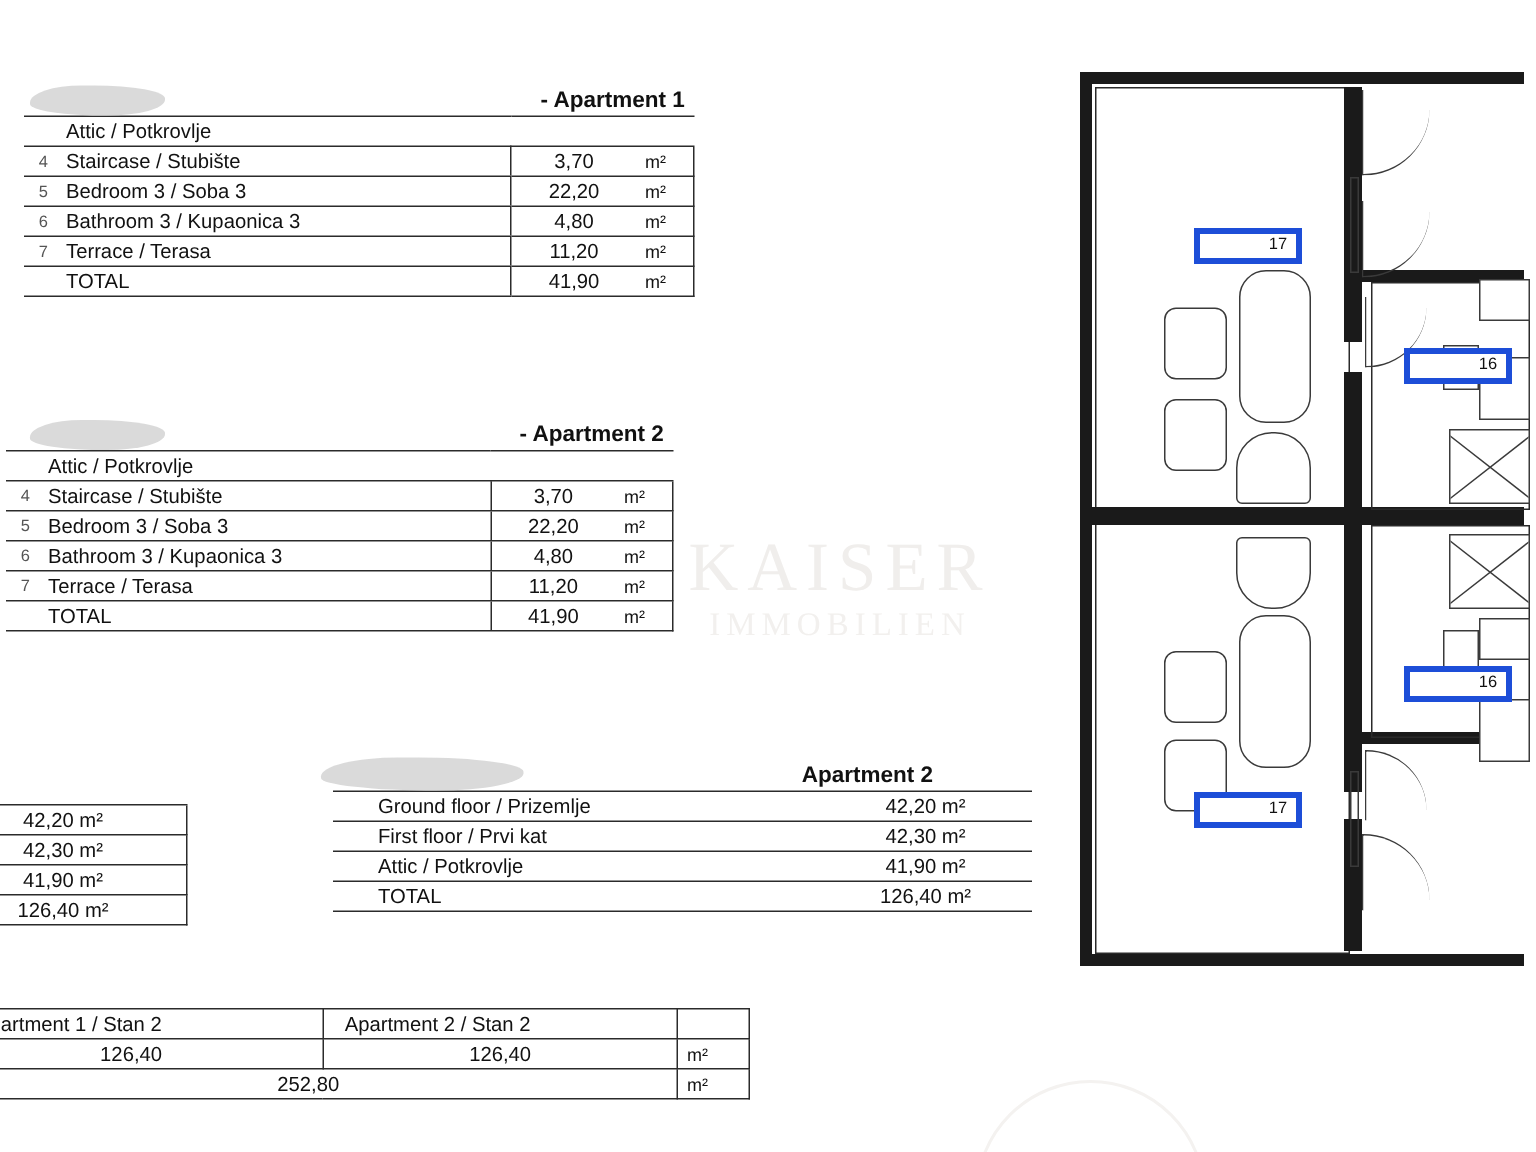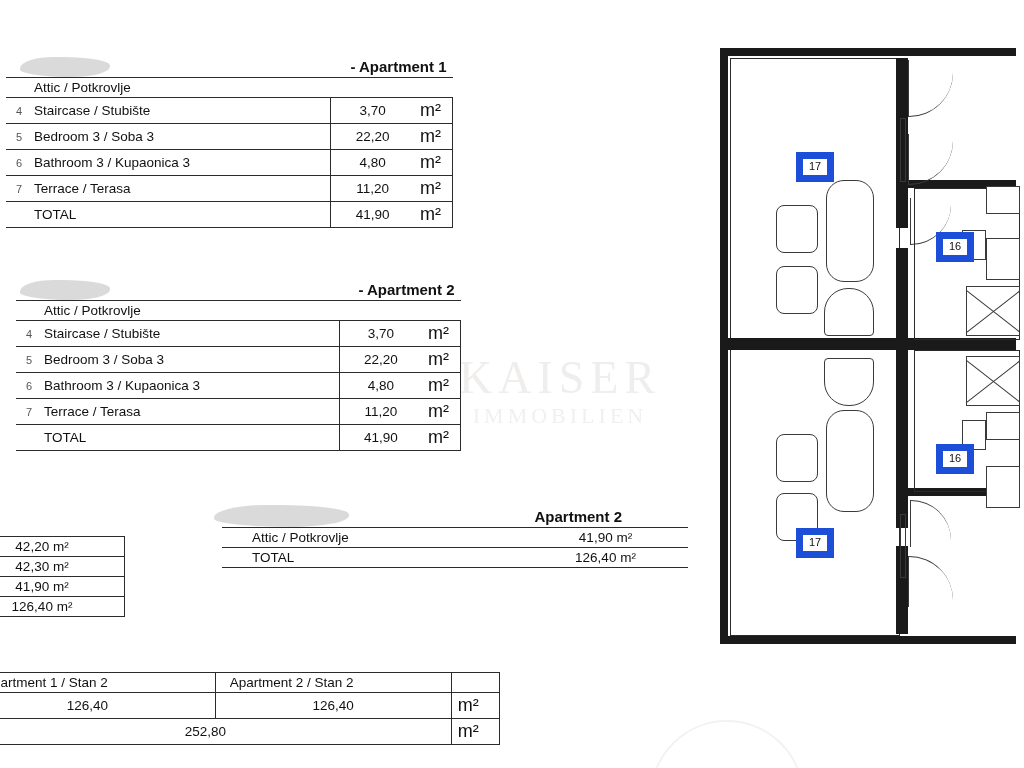--- a/index.html
+++ b/index.html
@@ -43,21 +43,21 @@
   .sub {
     font-size: 13.5px;
   }
   .strong { font-weight: normal; }
   .num {
     text-align: center;
     padding-right: 4px;
   }
   .unit {
     text-align: left;
-    font-size: 18px;
+    font-size: 12px;
     width: 26px;
     padding-left: 2px;
   }
   .idx {
     font-size: 11px;
     color: #555;
     width: 10px;
     text-align: right;
     padding-right: 0;
   }
@@ -127,28 +127,29 @@
   .furn {
     position: absolute;
     border: 1.5px solid #3a3a3a;
     background: #ffffff;
   }
   .rnd-lg { border-radius: 18px; }
   .rnd-sm { border-radius: 8px; }
   .rnd-top { border-radius: 16px 16px 4px 4px; }
   .tag {
     position: absolute;
-    border: 7px solid #1d4ed8;
+    border: 4px solid #1d4ed8;
     background: #fff;
     font-size: 11px;
     font-family: "Liberation Sans", sans-serif;
     text-align: center;
     line-height: 15px;
     height: 16px;
     width: 24px;
+    padding-left: 40px;
   }
   .door {
     position: absolute;
     border: 1.4px solid #3a3a3a;
     background: transparent;
   }
   .sink-x {
     position: absolute;
     overflow: hidden;
   }
@@ -168,21 +169,21 @@
 <body>
 
 <div class="sheet">
 
   <div class="watermark">
     <div class="w1">KAISER</div>
     <div class="w2">IMMOBILIEN</div>
   </div>
   <div class="watermark-circle"></div>
 
-  <table class="tbl" style="left:6px; top:56px; width:447px;">
+  <table class="tbl" style="left:16px; top:56px; width:447px;">
     <tbody>
         <tr class="rowline">
       <td class="hdr-title" colspan="4">- Apartment 1</td>
     </tr>
     <tr class="rowline">
       <td class="idx"></td>
       <td class="sub" colspan="3">
         <span class="strong">Attic</span>
         <span>/ Potkrovlje</span>
       </td>
@@ -226,21 +227,21 @@
     <tr class="rowline">
       <td class="idx"></td>
       <td class="strong">TOTAL</td>
       <td class="num strong cellline">41,90</td>
       <td class="unit strong cellright">m²</td>
     </tr>
   </tbody>
     </table>
   <div class="smudge" style="left:20px; top:57px; width:90px; height:20px;"></div>
 
-  <table class="tbl" style="left:16px; top:279px; width:445px;">
+  <table class="tbl" style="left:4px; top:279px; width:445px;">
     <tbody>
         <tr class="rowline">
       <td class="hdr-title" colspan="4">- Apartment 2</td>
     </tr>
     <tr class="rowline">
       <td class="idx"></td>
       <td class="sub" colspan="3">
         <span class="strong">Attic</span>
         <span>/ Potkrovlje</span>
       </td>
@@ -308,20 +309,34 @@
     <tr class="rowline">
       <td class="num strong cellright">126,40 m²</td>
     </tr>
   </tbody>
     </table>
 
   <table class="tbl" style="left:222px; top:506px; width:466px;">
     <tbody>
         <tr class="rowline">
       <td class="hdr-title" colspan="2" style="padding-right:66px;">Apartment 2</td>
+    </tr>
+    <tr class="rowline">
+      <td style="padding-left:30px;">
+        <span class="strong">Ground floor</span>
+        <span>/ Prizemlje</span>
+      </td>
+      <td class="num" style="width:130px;">42,20 m²</td>
+    </tr>
+    <tr class="rowline">
+      <td style="padding-left:30px;">
+        <span class="strong">First floor</span>
+        <span>/ Prvi kat</span>
+      </td>
+      <td class="num">42,30 m²</td>
     </tr>
     <tr class="rowline">
       <td style="padding-left:30px;">
         <span class="strong">Attic</span>
         <span>/ Potkrovlje</span>
       </td>
       <td class="num">41,90 m²</td>
     </tr>
     <tr class="rowline">
       <td class="strong" style="padding-left:30px;">TOTAL</td>

